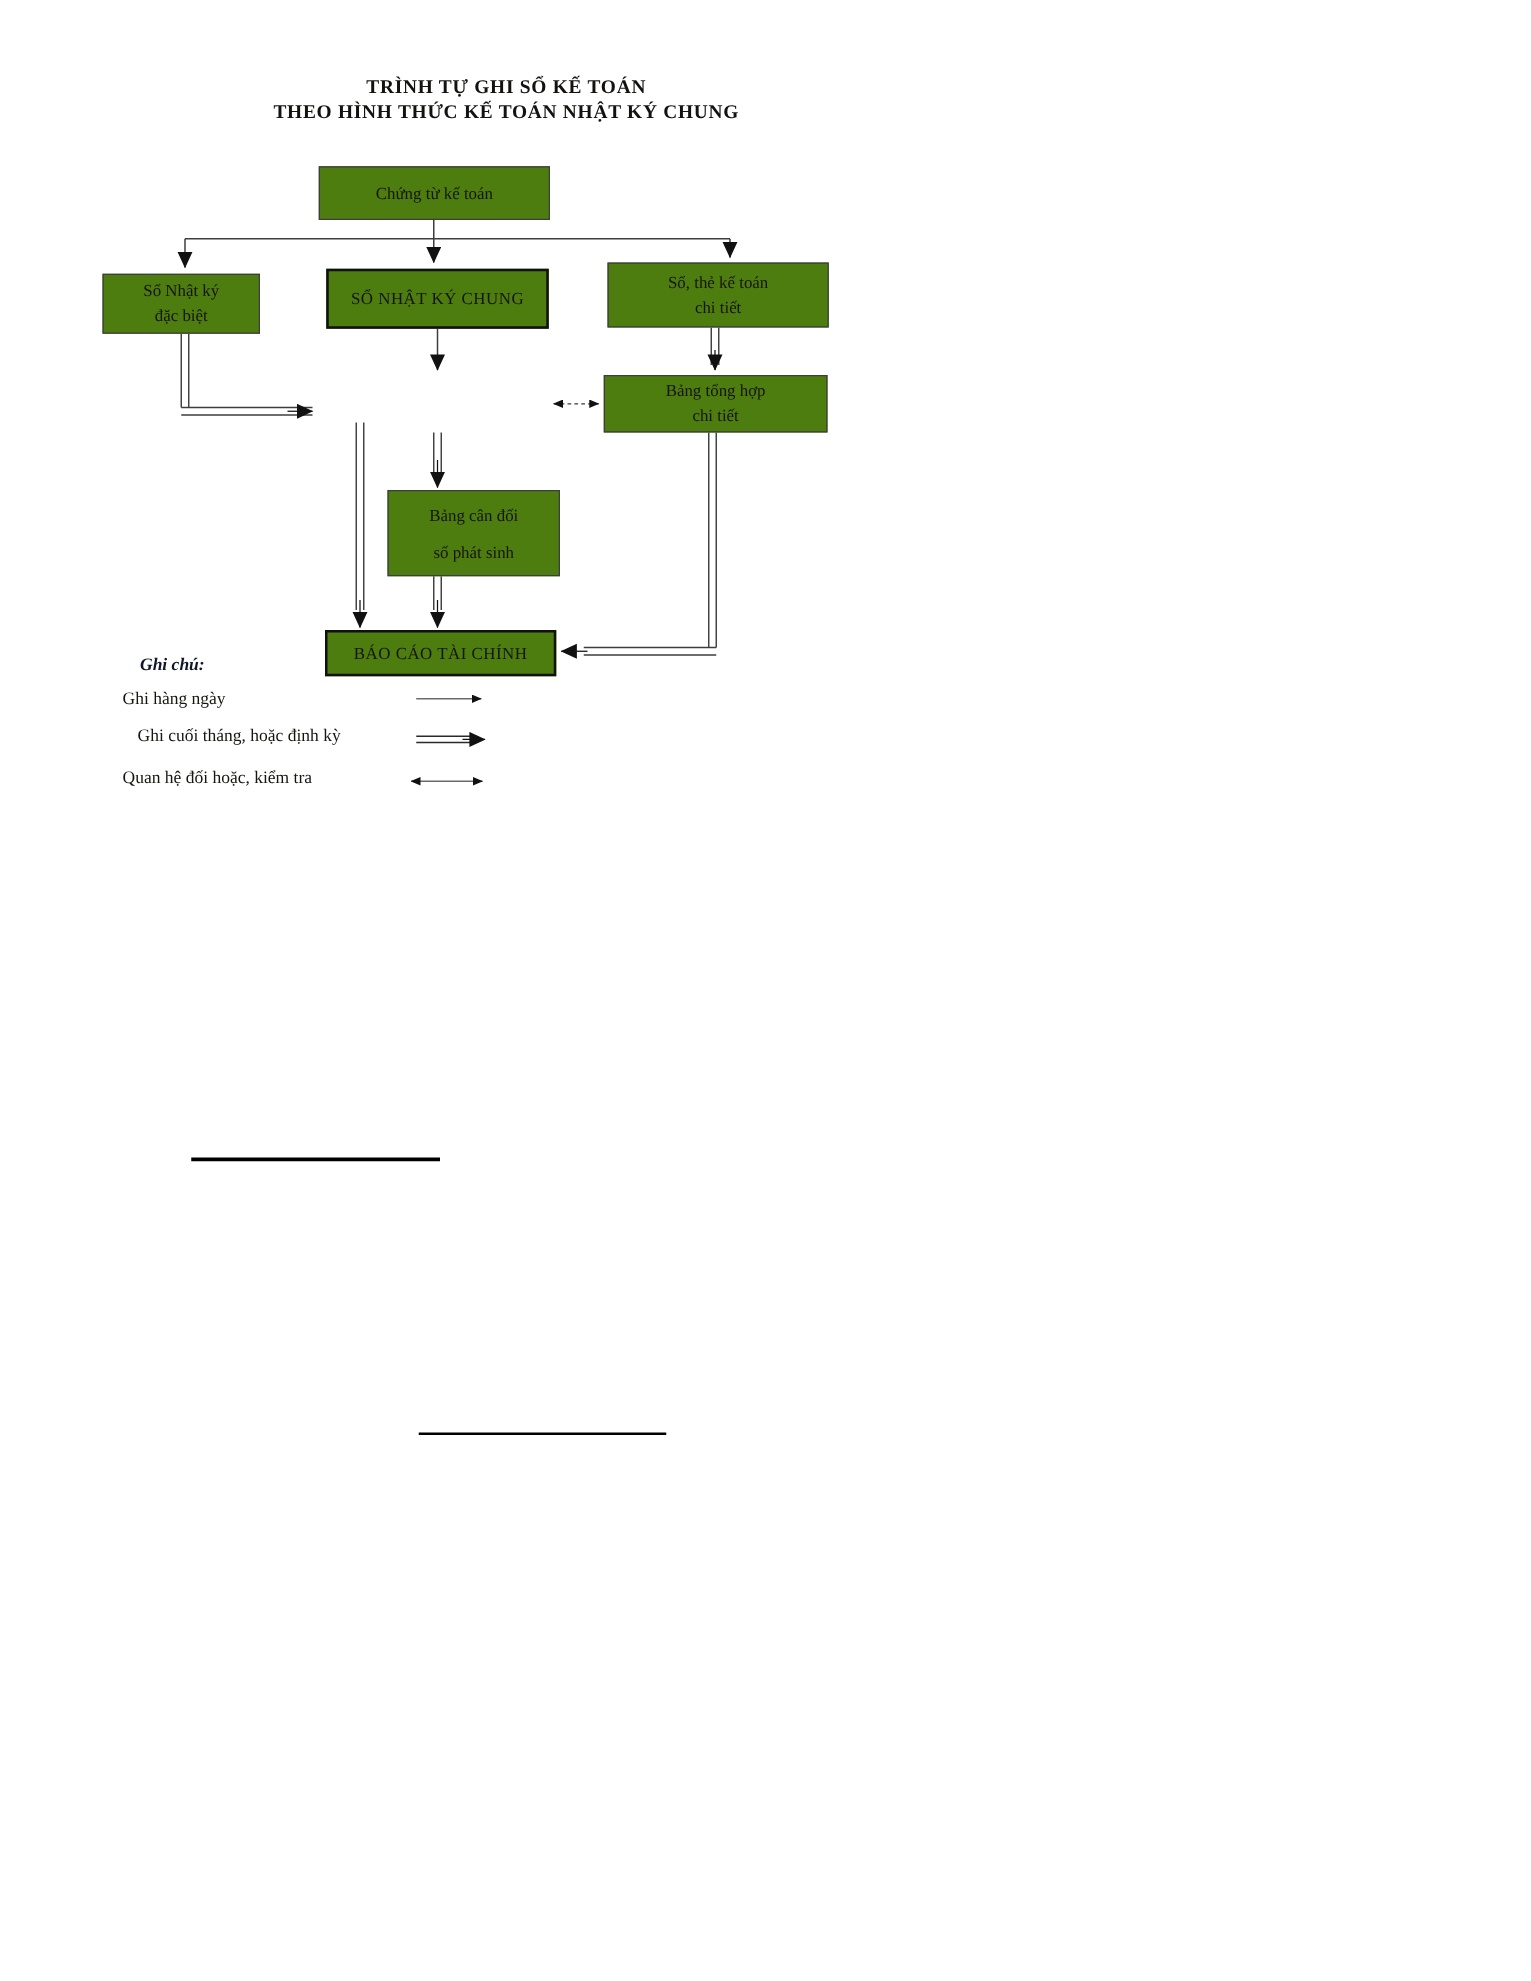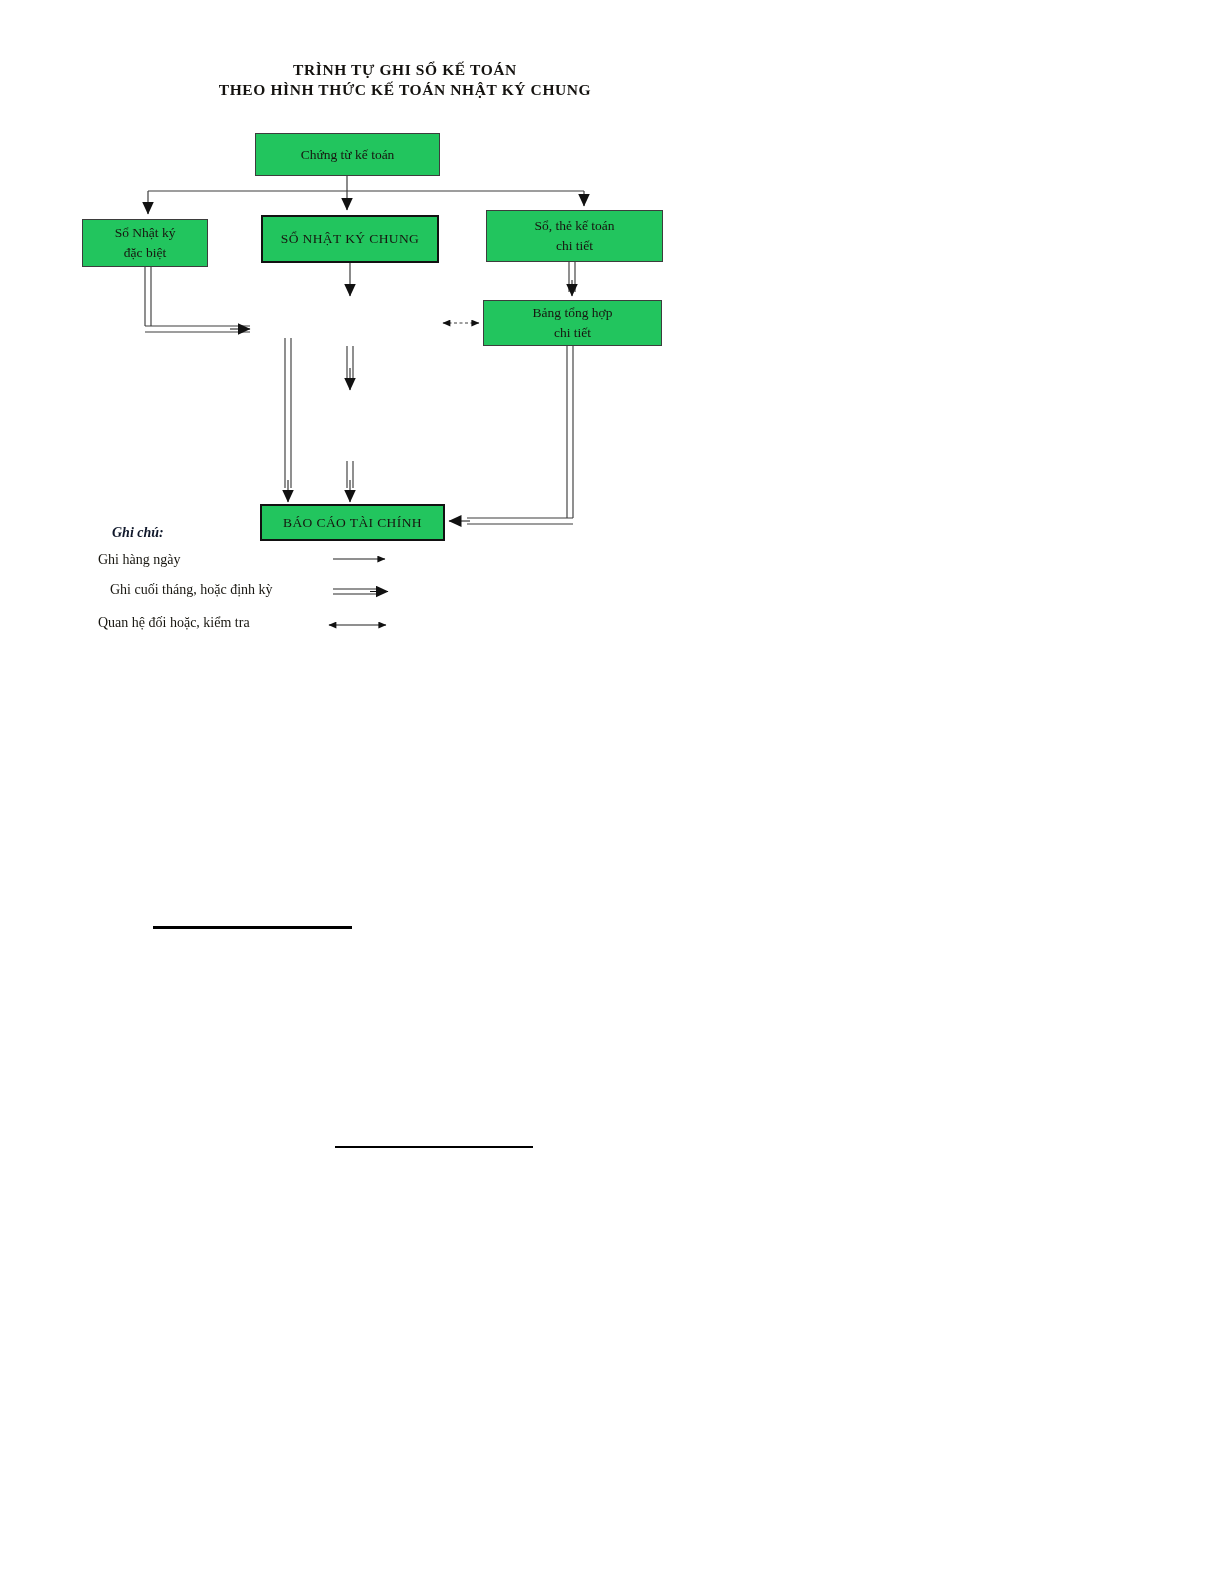--- a/index.html
+++ b/index.html
@@ -21,21 +21,21 @@
   .title-block .l2{display:block;}
 
   
   .chart{position:absolute;left:0;top:0;width:1225px;height:700px;}
   .chart svg{position:absolute;left:0;top:0;width:1225px;height:700px;overflow:visible;}
 
   
   .node{
     position:absolute;box-sizing:border-box;
     display:flex;align-items:center;justify-content:center;
-    text-align:center;background:#22c55e;
+    text-align:center;background:#4d7c0f;
     border:1px solid #3d3d3d;
     font-size:13.5px;line-height:20px;color:#17150f;
     z-index:3;
   }
   .node.bold{border:2.4px solid #111111;}
   .node .txt{display:block;padding:0 4px;}
   .node .txt span{display:block;}
   .node.caps{letter-spacing:.4px;}
 
   
@@ -194,20 +194,26 @@
     </div>
 
 
     <div class="node" id="n-bang-th">
       <span class="txt">
         <span>Bảng tổng hợp</span>
         <span>chi tiết</span>
       </span>
     </div>
 
+    <div class="node" id="n-bang-cd">
+      <span class="txt">
+        <span>Bảng cân đối</span>
+        <span>số phát sinh</span>
+      </span>
+    </div>
 
     <div class="node bold caps" id="n-bctc">
       <span class="txt">
           <span>BÁO CÁO TÀI CHÍNH</span>
         </span>
     </div>
   </div>
 
   <div class="legend">
     <div class="legend-title">Ghi chú:</div>

